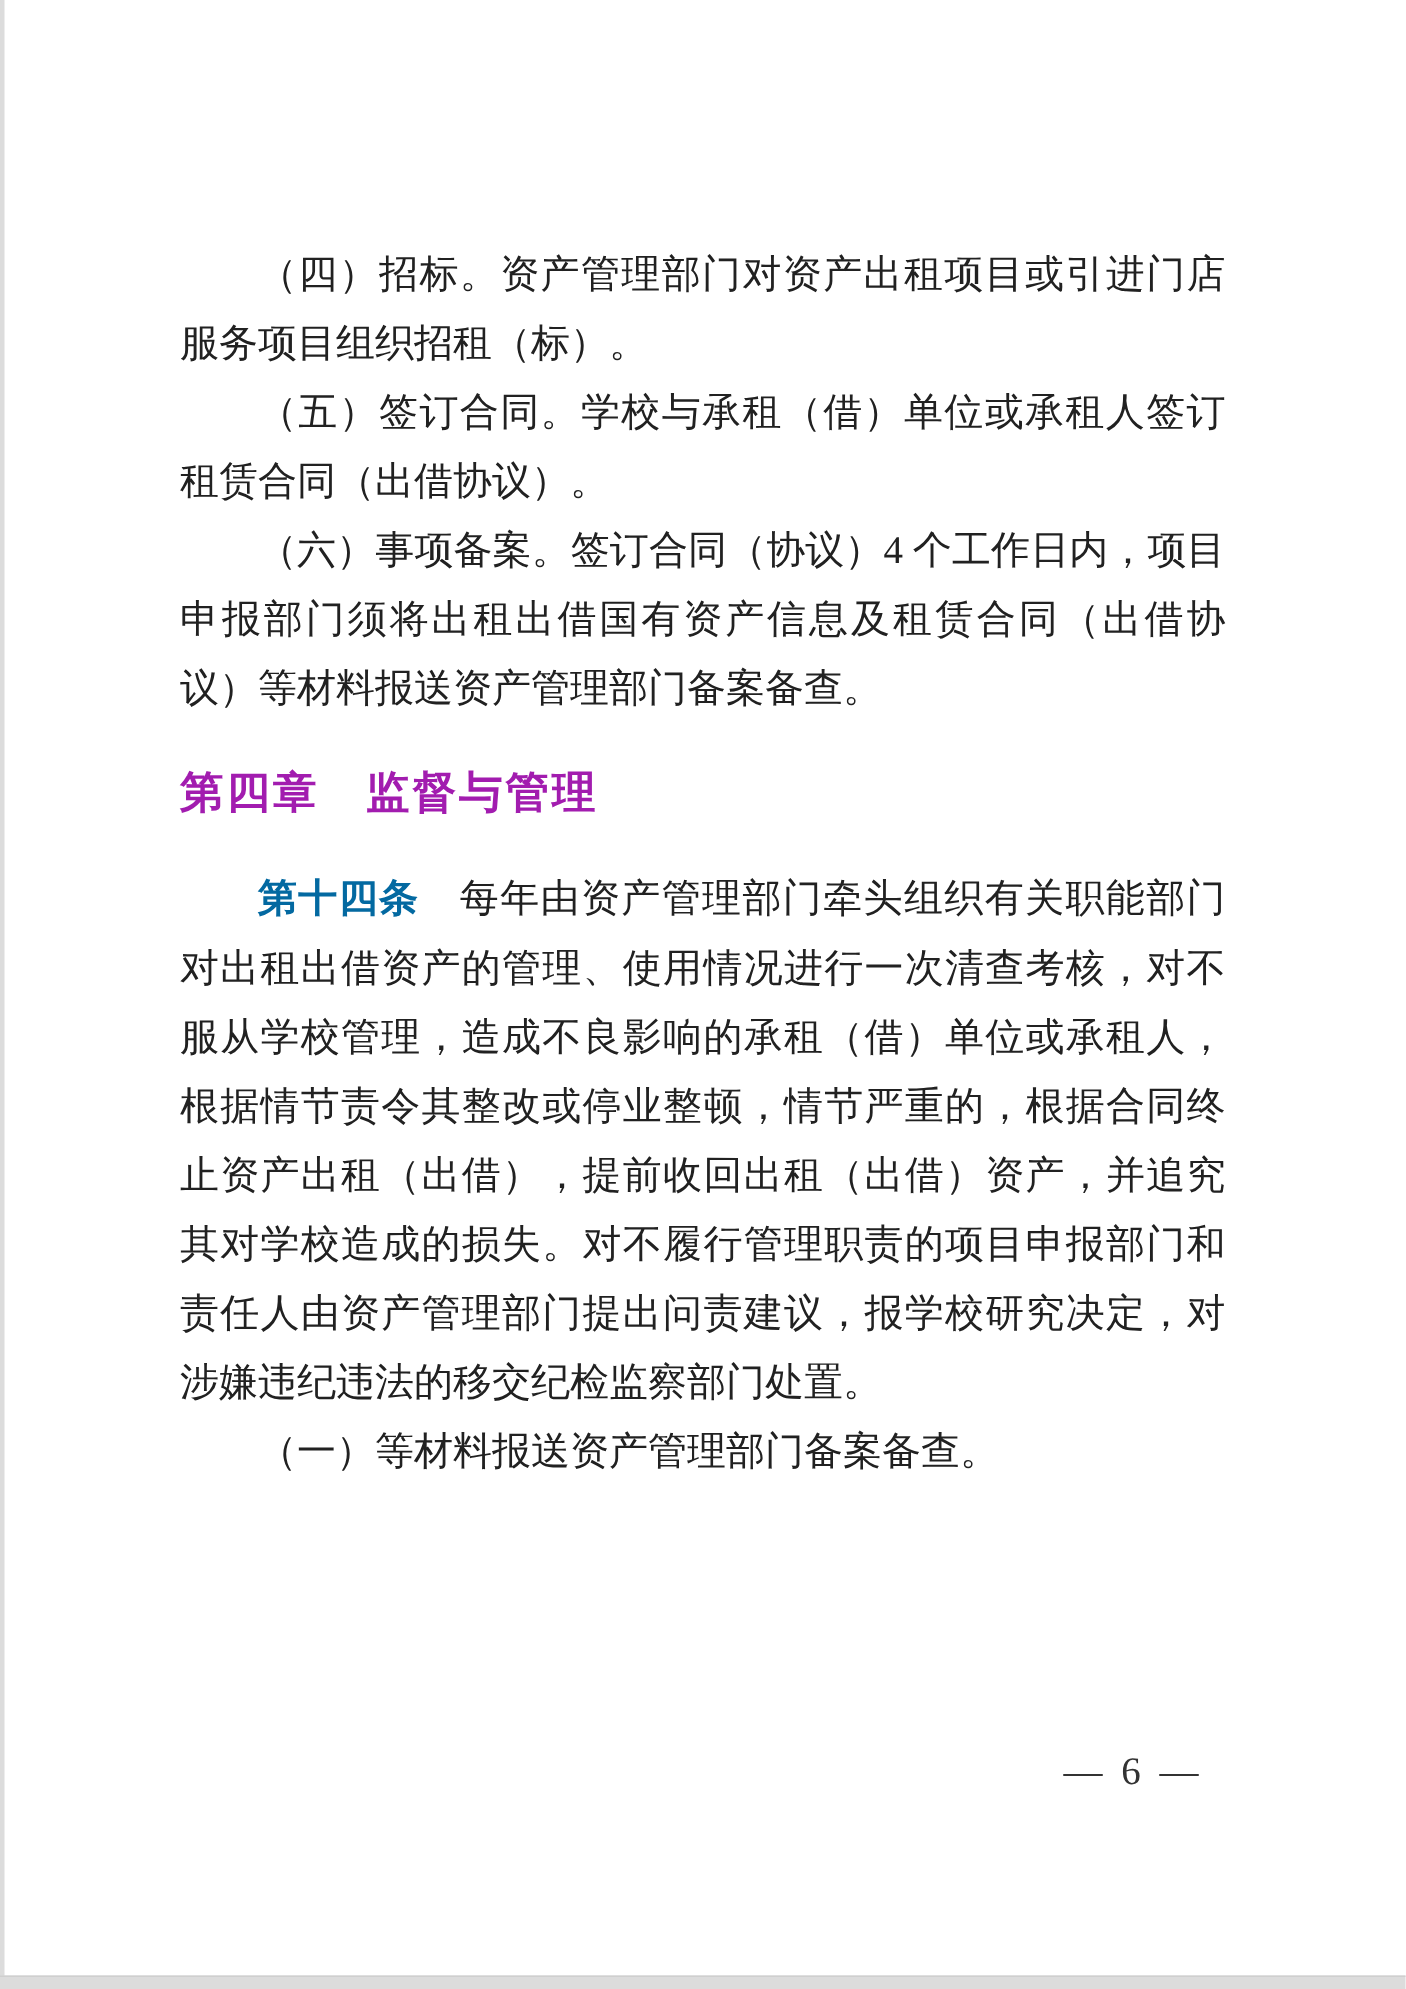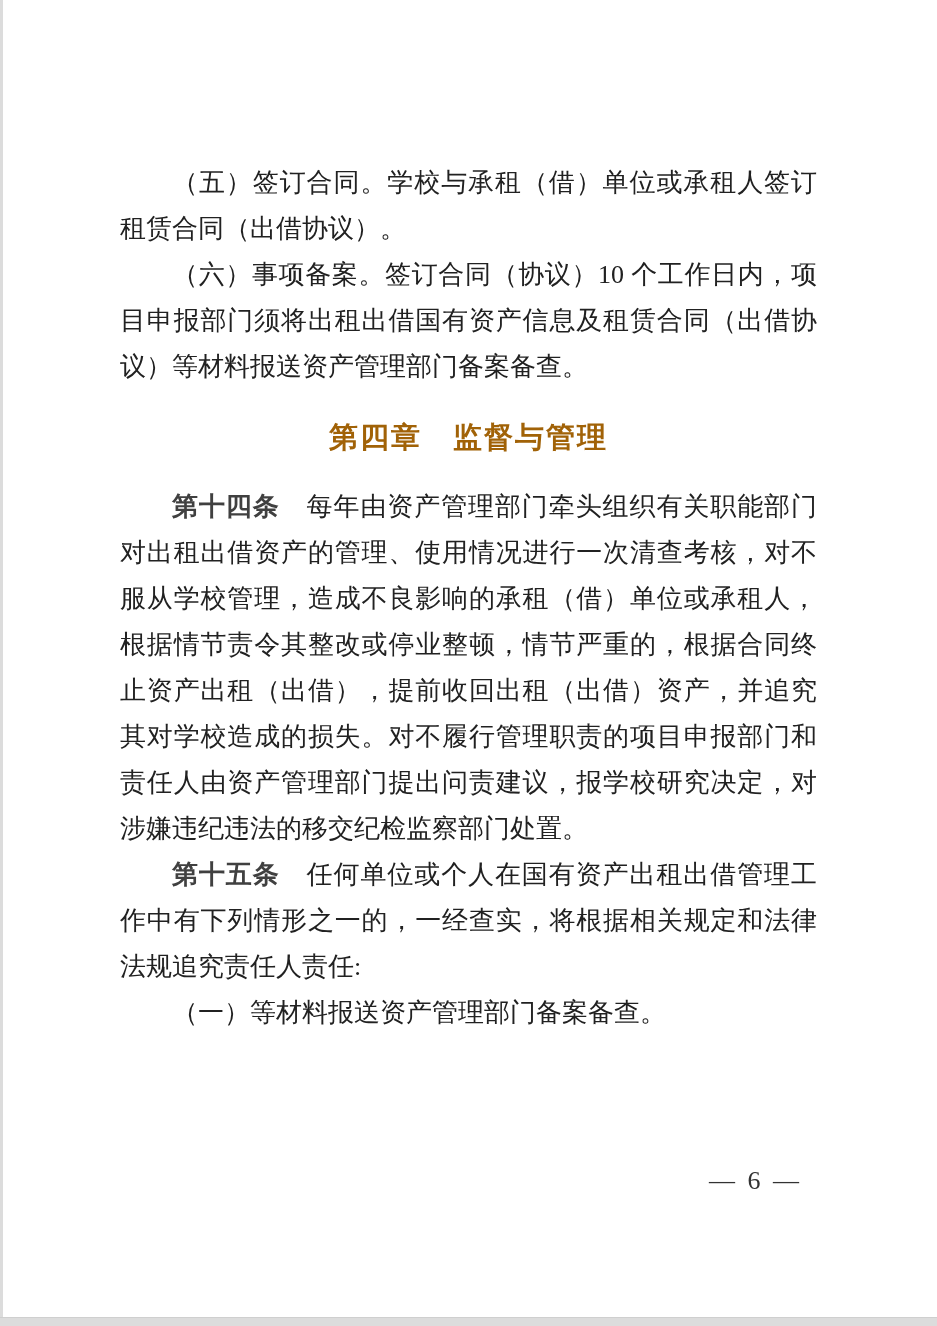--- a/index.html
+++ b/index.html
@@ -50,55 +50,54 @@
     text-indent: 2em;
     text-align: justify;
     text-justify: inter-ideograph;
     word-break: break-all;
   }
   .chapter {
     margin: 24px 0;
     font-family: "Liberation Sans", "DejaVu Sans", sans-serif;
     font-size: 29px;
     font-weight: bold;
-    text-align: center;
     line-height: 46px;
-    color: #a16207;
+    color: #a21caf;
     letter-spacing: 2px;
   }
   .article-lead {
     font-weight: bold;
-    font-family: Liberation Serif, serif;
-    color: #404040;
+    font-family: Liberation Mono, monospace;
+    color: #0369a1;
   }
   .page-number {
     position: absolute;
     top: 1166px;
     right: 135px;
     font-family: "Liberation Serif", "DejaVu Serif", serif;
     font-size: 26px;
     color: #333333;
     letter-spacing: 3px;
     white-space: nowrap;
   }
 </style>
 </head>
 <body>
 
 <div class="page">
   <div class="edge-left"></div>
   <div class="edge-bottom"></div>
 
   <div class="content">
+    <p class="para">（四）招标。资产管理部门对资产出租项目或引进门店服务项目组织招租（标）。</p>
     <p class="para">（五）签订合同。学校与承租（借）单位或承租人签订租赁合同（出借协议）。</p>
-    <p class="para">（六）事项备案。签订合同（协议）10 个工作日内，项目申报部门须将出租出借国有资产信息及租赁合同（出借协议）等材料报送资产管理部门备案备查。</p>
+    <p class="para">（六）事项备案。签订合同（协议）4 个工作日内，项目申报部门须将出租出借国有资产信息及租赁合同（出借协议）等材料报送资产管理部门备案备查。</p>
 
     <h2 class="chapter">第四章　监督与管理</h2>
 
     <p class="para"><span class="article-lead">第十四条</span><span>　每年由资产管理部门牵头组织有关职能部门对出租出借资产的管理、使用情况进行一次清查考核，对不服从学校管理，造成不良影响的承租（借）单位或承租人，根据情节责令其整改或停业整顿，情节严重的，根据合同终止资产出租（出借），提前收回出租（出借）资产，并追究其对学校造成的损失。对不履行管理职责的项目申报部门和责任人由资产管理部门提出问责建议，报学校研究决定，对涉嫌违纪违法的移交纪检监察部门处置。</span></p>
 
-    <p class="para"><span class="article-lead">第十五条</span><span>　任何单位或个人在国有资产出租出借管理工作中有下列情形之一的，一经查实，将根据相关规定和法律法规追究责任人责任:</span></p>
 
     <p class="para">（一）等材料报送资产管理部门备案备查。</p>
   </div>
 
   <div class="page-number">— 6 —</div>
 </div>
 
 </body></html>

